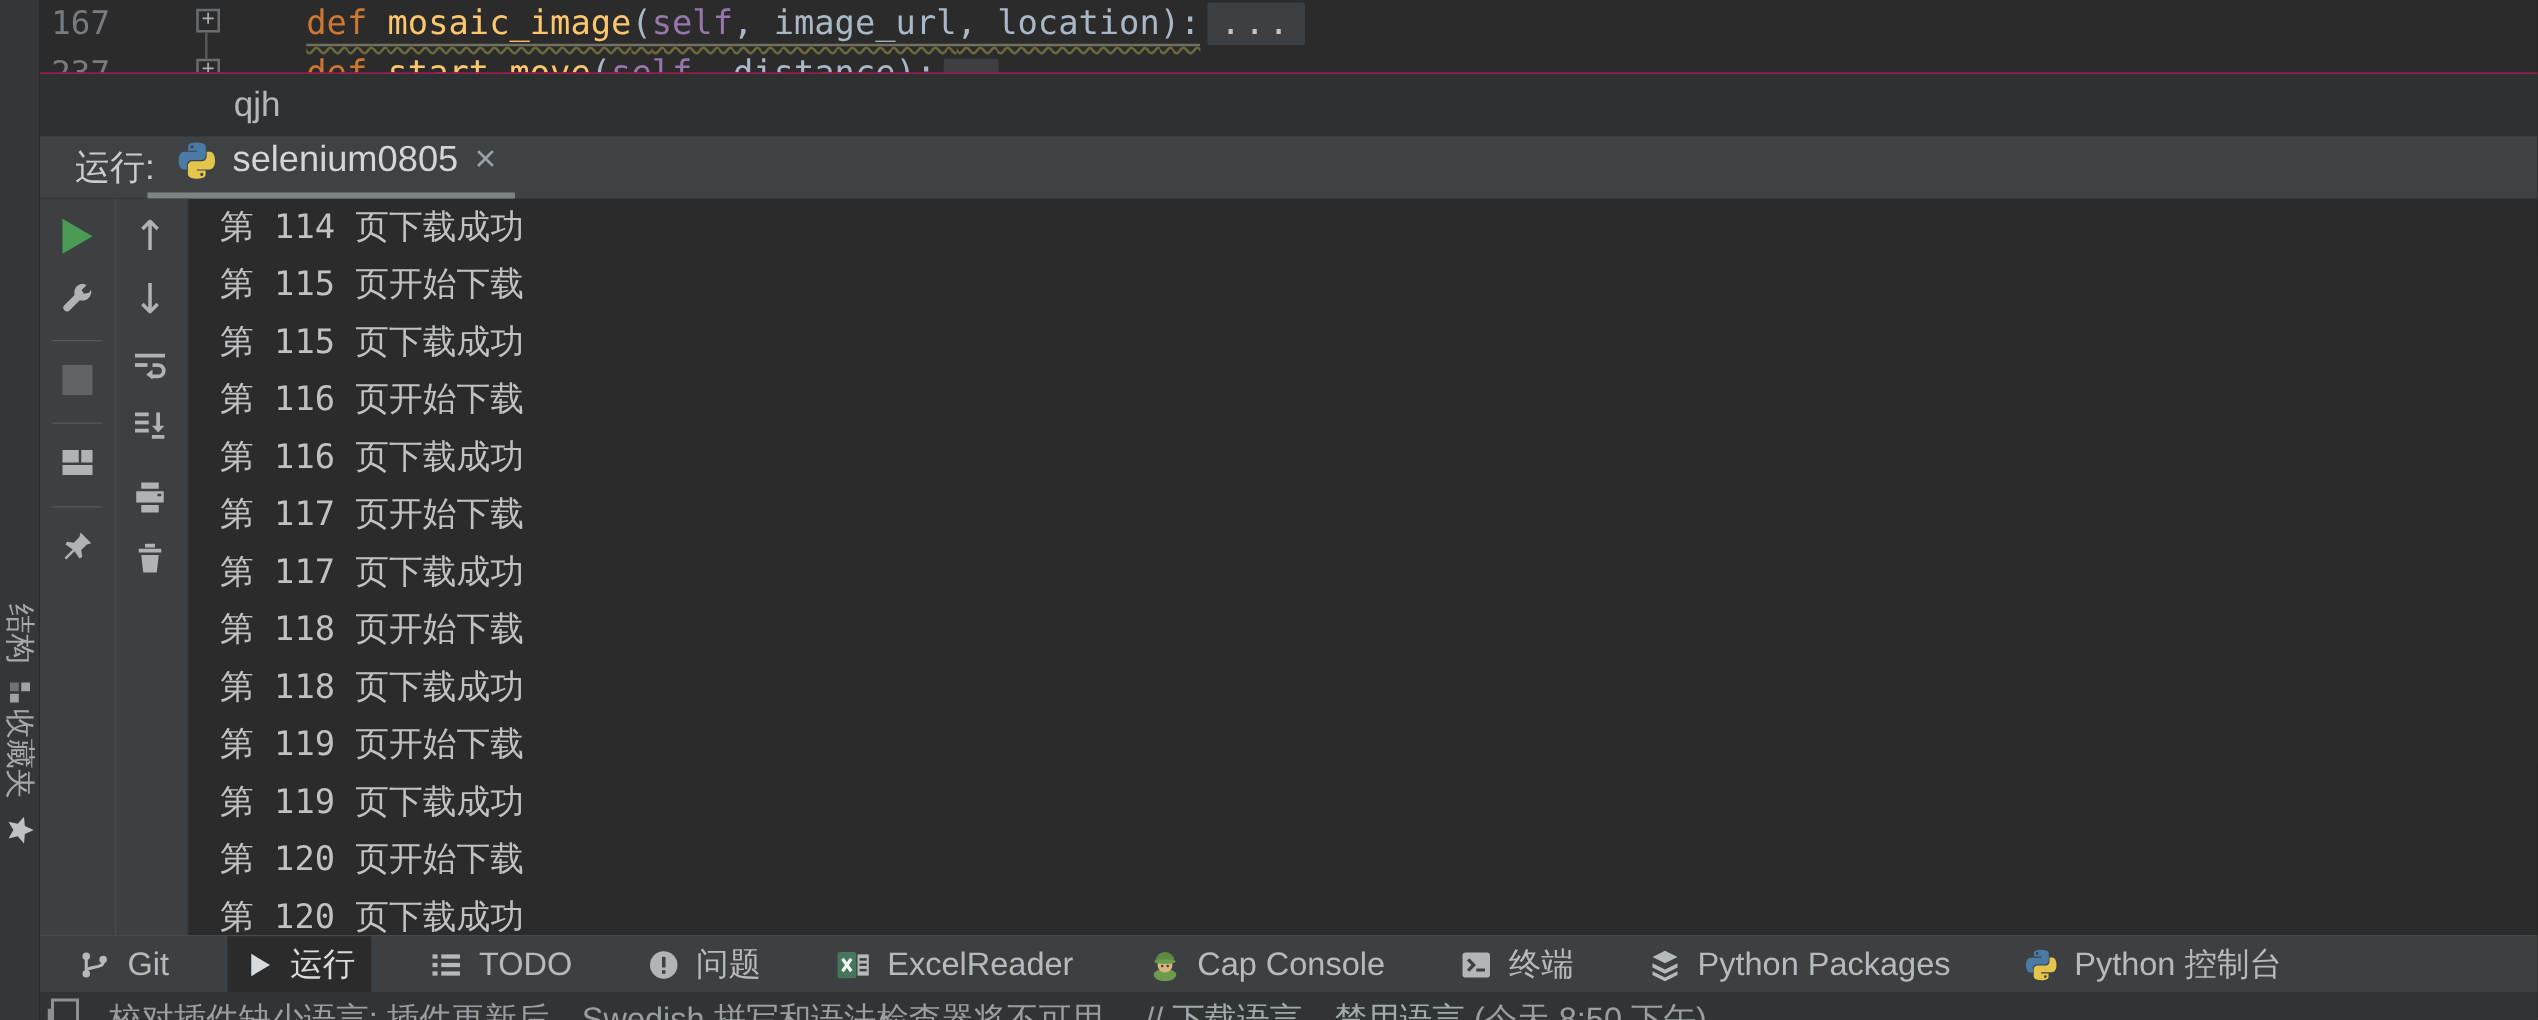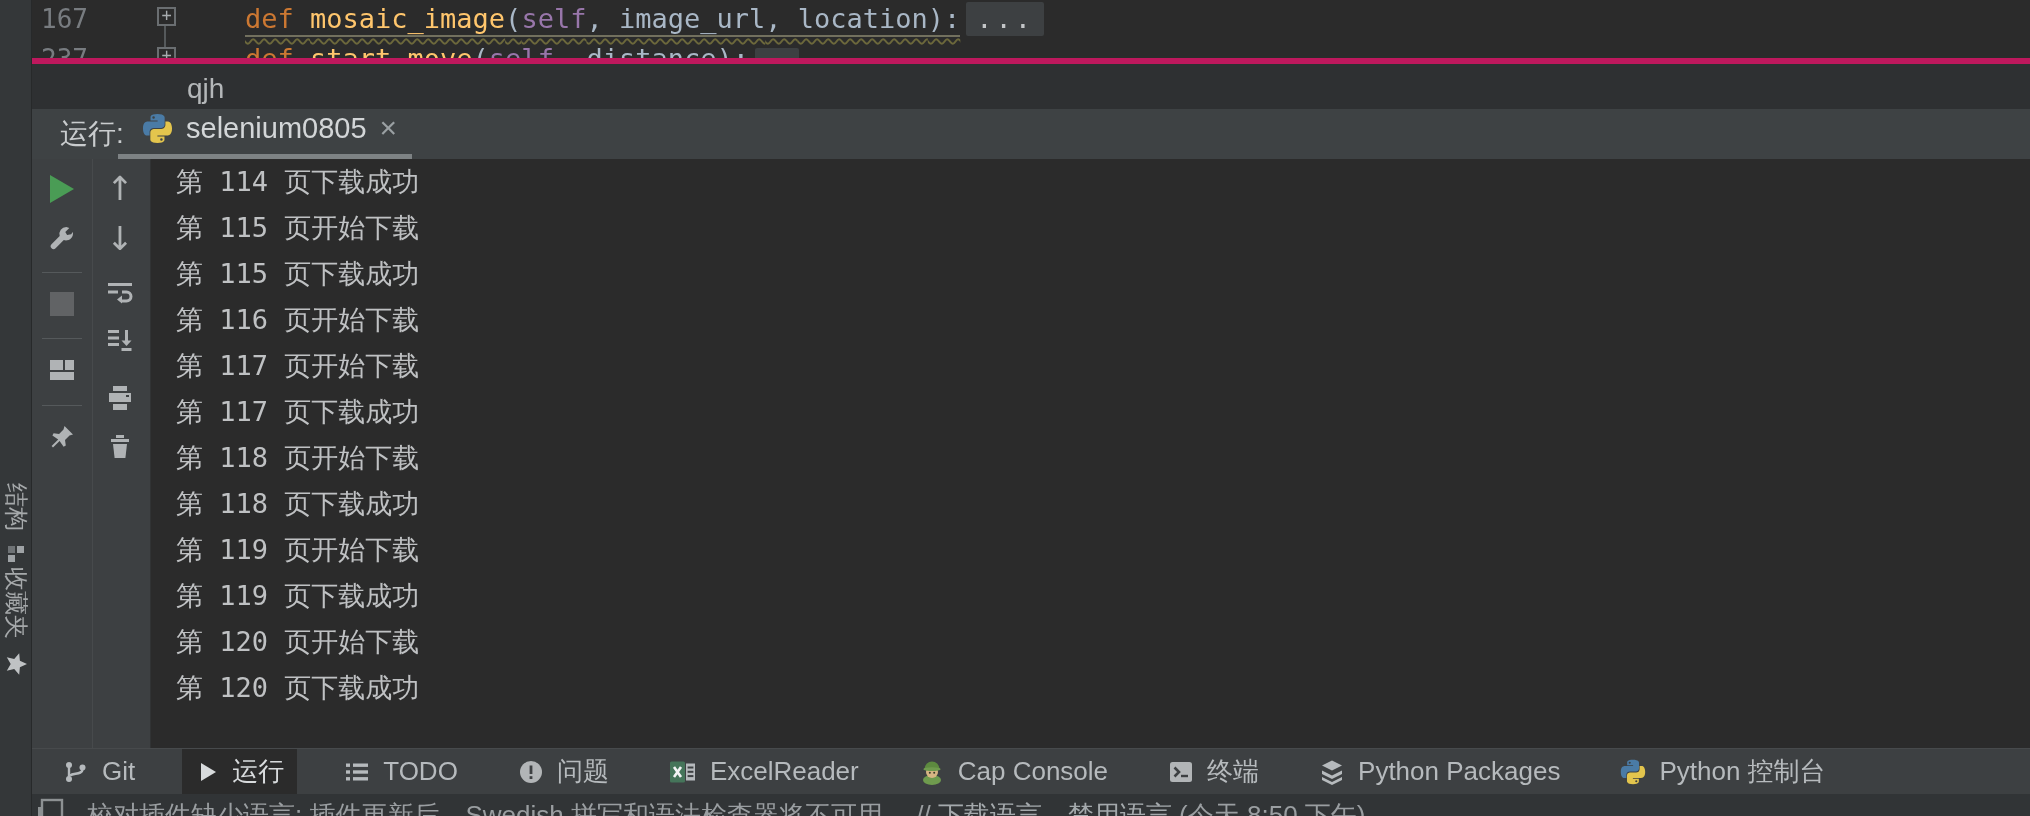--- a/index.html
+++ b/index.html
@@ -26,21 +26,21 @@
             font-family:"DejaVu Sans Mono","Liberation Mono",monospace;font-size:27px;line-height:34px;}
   .sig{text-decoration:underline wavy #6c683b 2px;text-underline-offset:10px;
        border-bottom:2px solid #72705e;padding-bottom:1px;}
   .tok-kw{color:#cc7832;} .tok-fn{color:#ffc66d;} .tok-self{color:#9876aa;}
   .tok-pm{color:#a9b7c6;} .tok-pn{color:#a9b7c6;}
   .foldellipsis{display:inline-block;margin-left:6px;padding:0 10px;background:#3d4042;border-radius:2px;
                 color:#c3c5c7;letter-spacing:3px;text-decoration:none;}
   .foldstub{display:inline-block;margin-left:6px;width:44px;height:26px;background:#3d4042;vertical-align:middle;border-radius:2px;}
 
   
-  #titleband{left:32px;top:58px;right:0;height:50px;background:#2e3032;border-top:6px solid #be185d;}
+  #titleband{left:32px;top:58px;right:0;height:50px;background:#2e3032;border-top:1px solid #be185d;}
   #titleband .t{position:absolute;left:155px;top:0;line-height:50px;color:#b4b7b9;font-size:28px;}
 
   
   #runheader{left:32px;top:109px;right:0;height:50px;background:#3e4244;}
   #runheader .runlabel{position:absolute;left:28px;top:0;line-height:50px;color:#c9ccce;font-size:28px;}
   #runtab{position:absolute;left:100px;top:0;height:38px;display:flex;align-items:center;gap:13px;padding:0 10px;cursor:default;}
   #runtab .tabname{color:#d3d6d8;font-size:29px;}
   #runtab .tabclose{color:#9aa0a3;font-size:30px;line-height:30px;}
   #tabunderline{position:absolute;left:86px;bottom:0;width:294px;height:5px;background:#7d8284;}
 
@@ -196,20 +196,21 @@
           <rect x="5" y="6" width="18" height="3" fill="#b0b3b5"></rect>
           <path d="M7 11h14l-1.6 14H8.6z" fill="#b0b3b5"></path>
         </svg>
     </div>
   </div>
   <div id="consoleout">
       <div class="console-line">第 114 页下载成功</div>
       <div class="console-line">第 115 页开始下载</div>
       <div class="console-line">第 115 页下载成功</div>
       <div class="console-line">第 116 页开始下载</div>
+      <div class="console-line">第 116 页下载成功</div>
       <div class="console-line">第 117 页开始下载</div>
       <div class="console-line">第 117 页下载成功</div>
       <div class="console-line">第 118 页开始下载</div>
       <div class="console-line">第 118 页下载成功</div>
       <div class="console-line">第 119 页开始下载</div>
       <div class="console-line">第 119 页下载成功</div>
       <div class="console-line">第 120 页开始下载</div>
       <div class="console-line">第 120 页下载成功</div>
     </div>
 </div>

